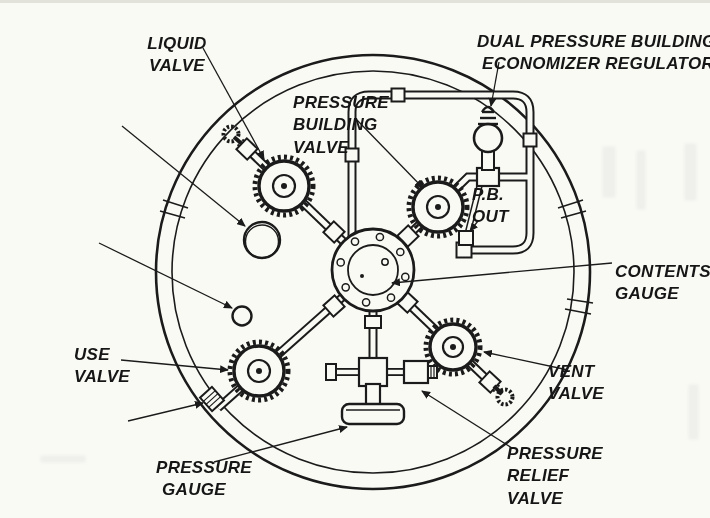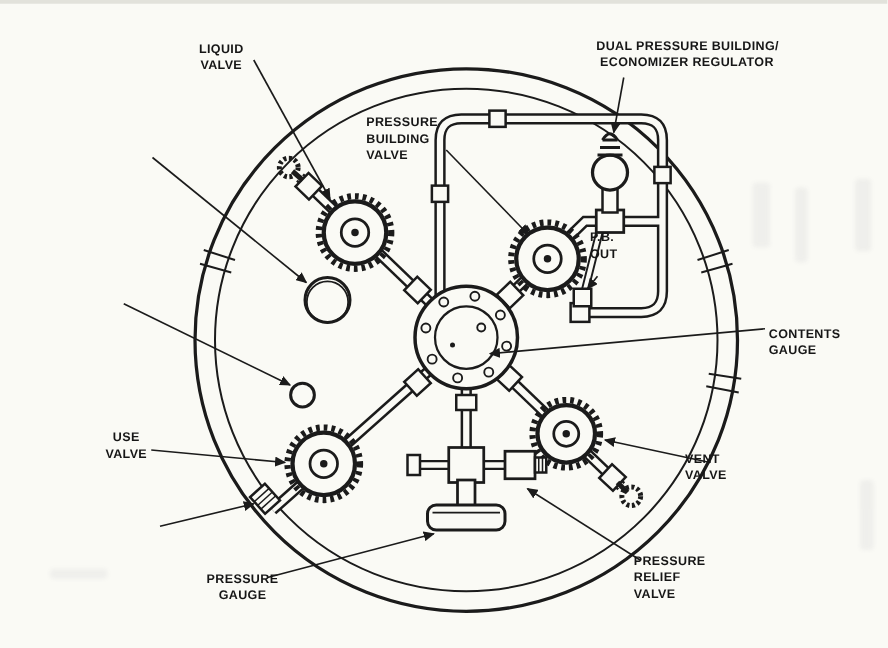--- a/index.html
+++ b/index.html
@@ -9,31 +9,32 @@
     background:#fafaf5;
     overflow:hidden;
     font-family:"Liberation Sans", sans-serif;
   }
   .stage{position:absolute;inset:0}
   svg.diagram{position:absolute;left:0;top:0}
 
   .lbl{
     position:absolute;
     font-weight:bold;
-    font-size:10px;
+    font-size:17px;
     line-height:1.32;
     letter-spacing:.3px;
     color:#161616;
     white-space:pre;
+    font-style:italic;
   }
 
   #lbl-liquid   {left:146px;top:33px;width:62px;text-align:center}
   #lbl-vacuum   {left:61px; top:107px}
   #lbl-evac     {left:27px; top:227px}
-  #lbl-use      {left:74px; top:344px;width:54px;text-align:center}
+  #lbl-use      {left:74px; top:344px;width:54px;}
   #lbl-inner    {left:31px; top:414px}
   #lbl-pgauge   {left:156px;top:457px;width:76px;text-align:center}
   #lbl-pbv      {left:293px;top:92px}
   #lbl-dual     {left:477px;top:31px}
   #lbl-pbout    {left:472px;top:184px;width:34px;text-align:left}
   #lbl-contents {left:615px;top:261px}
   #lbl-vent     {left:548px;top:361px}
   #lbl-relief   {left:507px;top:443px}
 
   .scan-top{position:absolute;left:0;top:0;width:100%;height:3px;background:#c9c9c2;opacity:.5}

